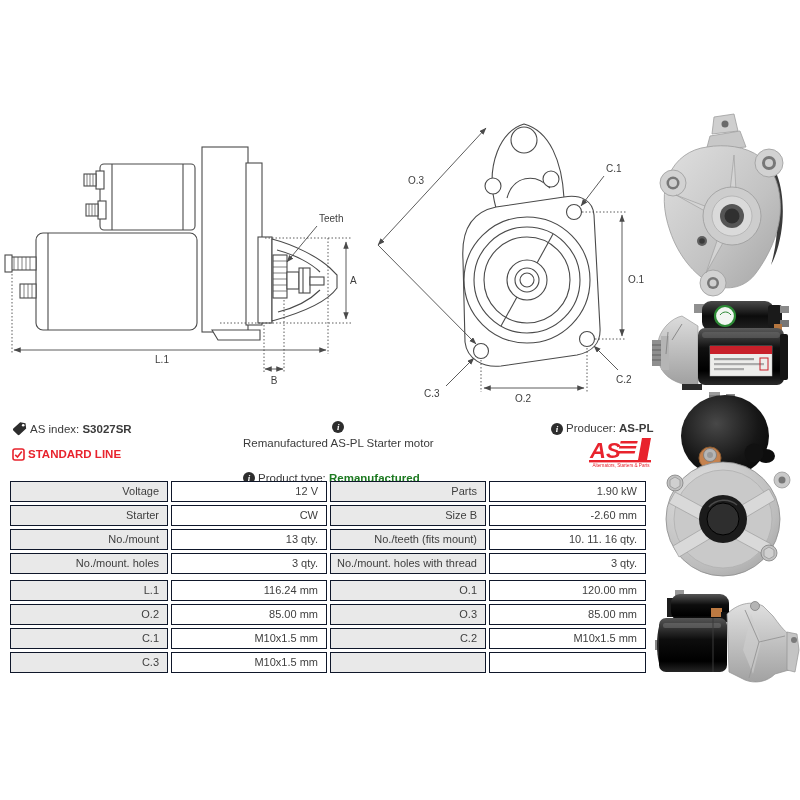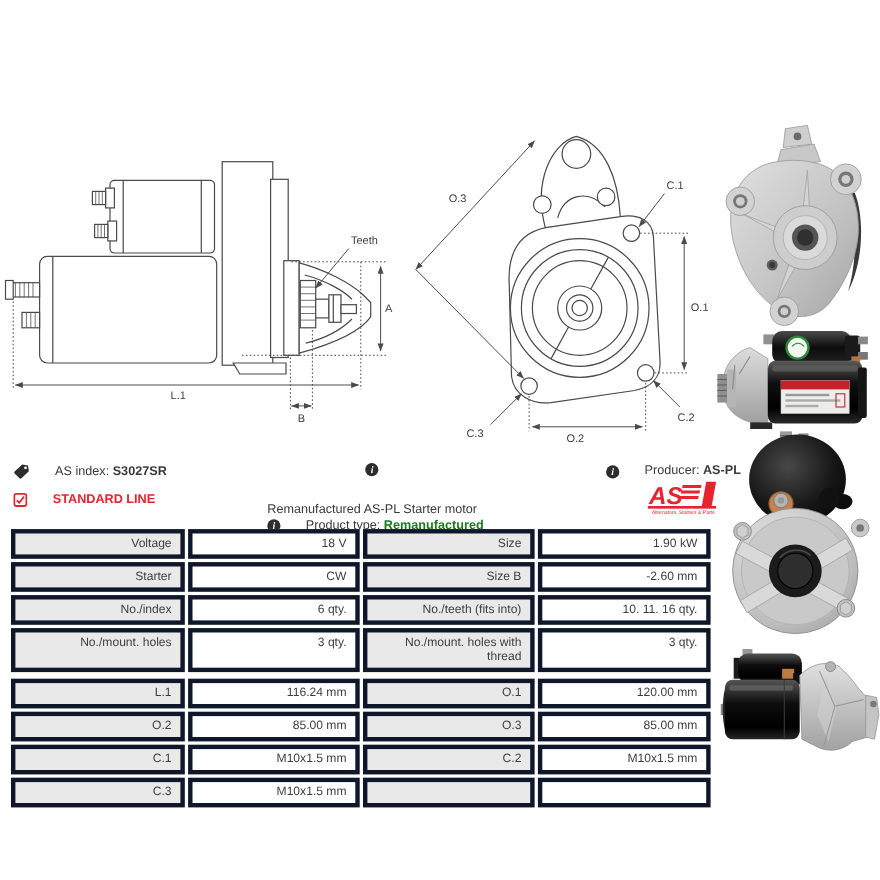--- a/index.html
+++ b/index.html
@@ -3,35 +3,35 @@
 <meta charset="utf-8">
 <style>
   html,body{margin:0;padding:0;}
   body{
     width:800px;height:800px;background:#ffffff;
     font-family:"Liberation Sans",sans-serif;color:#3b3b3b;
     position:relative;overflow:hidden;
   }
   .abs{position:absolute;}
   
-  .info-item{display:flex;align-items:center;gap:23px;font-size:11.5px;line-height:14px;white-space:nowrap;}
+  .info-item{display:flex;align-items:center;gap:3px;font-size:11.5px;line-height:14px;white-space:nowrap;}
   .info-item b{font-weight:bold;}
   .red-bold{color:#e8232d;font-weight:bold;}
   .green-bold{color:#1d7a21;font-weight:bold;}
   .info-icon{width:12px;height:12px;border-radius:50%;background:#2d2d2d;position:relative;flex:0 0 auto;}
   .info-icon::after{content:"i";position:absolute;left:0;right:0;top:0;text-align:center;
     color:#fff;font:italic bold 9px/12px "Liberation Serif",serif;}
   
   .spec-table{
     position:absolute;left:10px;top:481px;width:636px;
     display:grid;grid-template-columns:158px 156px 156px 157px;gap:3px;
     font-size:11px;color:#3e3e3e;
   }
   .spec-table .row{display:contents;}
-  .cell{border:4px solid #0f172a;padding:3px 8px 3px 4px;text-align:right;line-height:13px;min-height:13px;}
+  .cell{border:1px solid #0f172a;padding:3px 8px 3px 4px;text-align:right;line-height:13px;min-height:13px;}
   .lbl{background:#e9e9e9;}
   .val{background:#ffffff;}
   .row-spacer{grid-column:1/-1;height:0;}
   
   .dim-text{font-family:"Liberation Sans",sans-serif;font-size:10px;fill:#3d3d3d;}
 </style>
 </head>
 <body>
 
 <svg class="abs" style="left:0;top:100px;" width="358" height="295" viewBox="0 0 358 295">
@@ -359,34 +359,34 @@
     <rect x="38" y="10" width="17" height="2.6" transform="skewX(-14)"></rect>
     <rect x="38" y="15" width="17" height="2.6" transform="skewX(-14)"></rect>
     <rect x="5" y="24" width="62" height="2.4"></rect>
   </g>
   <text x="37" y="31" text-anchor="middle" font-family="Liberation Sans, sans-serif" font-size="4.6" fill="#e8232d">Alternators, Starters &amp; Parts</text>
 </svg>
 
 <div class="spec-table">
   <div class="row">
     <div class="cell lbl">Voltage</div>
-    <div class="cell val">18 V</div>
-    <div class="cell lbl">Size</div>
+    <div class="cell val">12 V</div>
+    <div class="cell lbl">Parts</div>
     <div class="cell val">1.90 kW</div>
   </div>
   <div class="row">
     <div class="cell lbl">Starter</div>
     <div class="cell val">CW</div>
     <div class="cell lbl">Size B</div>
     <div class="cell val">-2.60 mm</div>
   </div>
   <div class="row">
-    <div class="cell lbl">No./index</div>
-    <div class="cell val">6 qty.</div>
-    <div class="cell lbl">No./teeth (fits into)</div>
+    <div class="cell lbl">No./mount</div>
+    <div class="cell val">13 qty.</div>
+    <div class="cell lbl">No./teeth (fits mount)</div>
     <div class="cell val">10. 11. 16 qty.</div>
   </div>
   <div class="row">
     <div class="cell lbl">No./mount. holes</div>
     <div class="cell val">3 qty.</div>
     <div class="cell lbl">No./mount. holes with thread</div>
     <div class="cell val">3 qty.</div>
   </div>
   <div class="row-spacer"></div>
   <div class="row">

